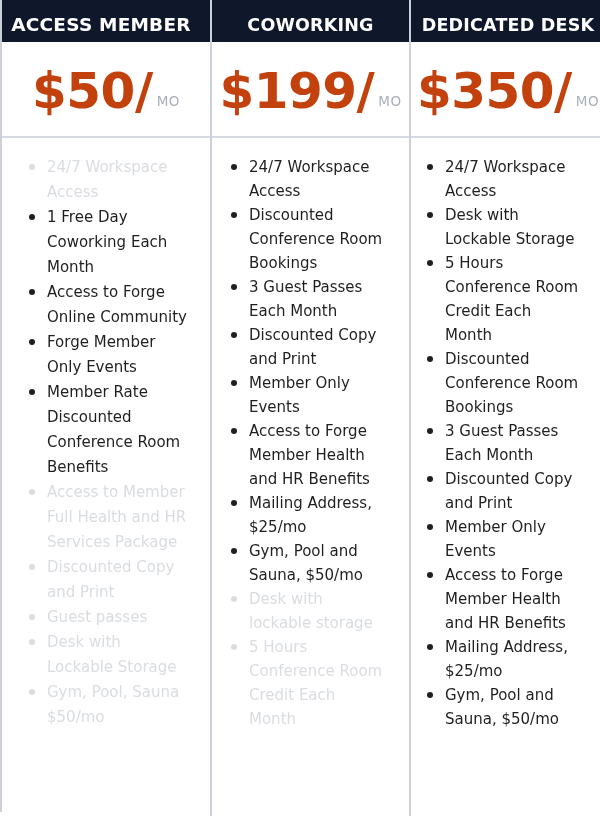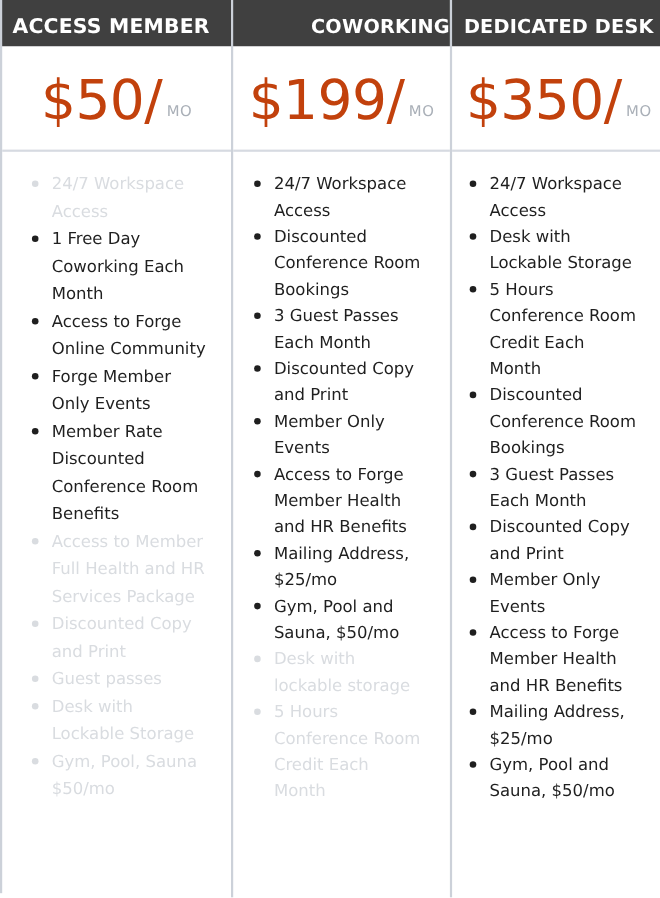--- a/index.html
+++ b/index.html
@@ -24,37 +24,37 @@
   .col-3 { left: 409px; width: 199px; border-left: 2px solid #ccd1d9; border-right: 3px solid #ccd1d9; box-sizing: border-box; }
   .col-1 { height: 812px; }
 
   .plan-title {
     height: 42px; line-height: 50px;
     text-align: center;
     color: #ffffff;
     font-weight: bold;
     font-size: 17.5px;
     letter-spacing: 0.2px;
-    background: #404040;
+    background: #0f172a;
     white-space: nowrap;
   }
   .col-1 .plan-title { font-size: 18.5px; padding-right: 10px; }
-  .col-2 .plan-title { padding-left: 0px; text-align: right; }
+  .col-2 .plan-title { padding-left: 0px; }
 
   .price-row {
     height: 94px;
     border-bottom: 2px solid #d6dae1;
     display: flex; align-items: center; justify-content: center;
     box-sizing: content-box;
   }
   .price {
     color: #c2410c;
     font-size: 50px;
     line-height: 1;
-    font-weight: normal;
+    font-weight: bold;
     letter-spacing: -0.5px;
     position: relative; top: 2px;
   }
   .per {
     color: #aab0b8;
     font-size: 13.5px;
     margin-left: 4px;
     position: relative; top: 12px;
     letter-spacing: 0.5px;
   }

